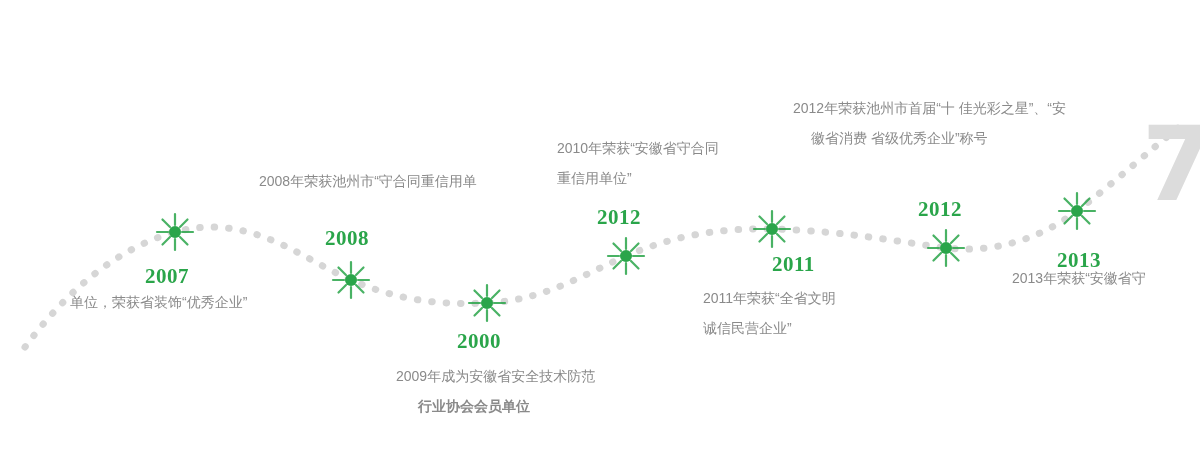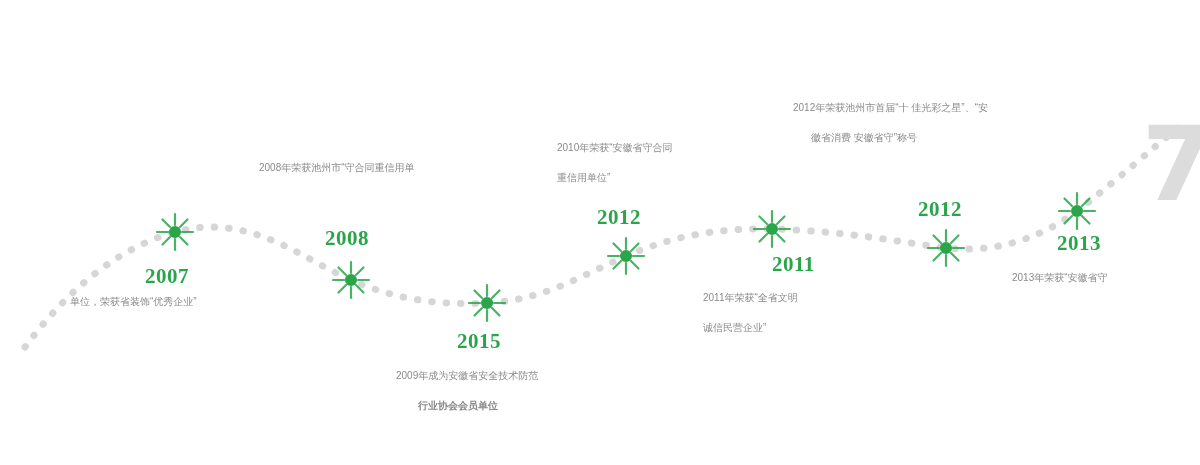--- a/index.html
+++ b/index.html
@@ -49,21 +49,21 @@
     position: absolute;
     font-family: "Liberation Serif", "DejaVu Serif", serif;
     font-weight: bold;
     font-size: 21px;
     color: #2aa54a;
     letter-spacing: 0.5px;
     white-space: nowrap;
   }
   .desc {
     position: absolute;
-    font-size: 10px;
+    font-size: 14px;
     color: #8a8a8a;
     line-height: 30px;
     white-space: nowrap;
   }
   .desc div {
     white-space: nowrap;
   }
 </style>
 </head>
 <body>
@@ -112,40 +112,40 @@
         <line x1="2" y1="20" x2="13" y2="20"></line>
         <line x1="27" y1="20" x2="38" y2="20"></line>
         <line x1="7.5" y1="7.5" x2="15" y2="15"></line>
         <line x1="25" y1="25" x2="32.5" y2="32.5"></line>
         <line x1="32.5" y1="7.5" x2="25" y2="15"></line>
         <line x1="15" y1="25" x2="7.5" y2="32.5"></line>
       </g>
       <circle cx="20" cy="20" r="6" fill="#2aa54a"></circle>
     </svg>
     <div class="year-label" style="left:325px; top:226px;">2008</div>
-    <div class="desc" style="left:259px; top:153px;">
+    <div class="desc" style="left:259px; top:166px;">
       <div>2008年荣获池州市“守合同重信用单</div>
     </div>
   </div>
 
   <div class="node">
     <svg class="burst" style="left:487px; top:303px;" viewBox="0 0 40 40">
       <g stroke="#2aa54a" stroke-width="2.2" stroke-linecap="round" opacity="0.85">
         <line x1="20" y1="2" x2="20" y2="13"></line>
         <line x1="20" y1="27" x2="20" y2="38"></line>
         <line x1="2" y1="20" x2="13" y2="20"></line>
         <line x1="27" y1="20" x2="38" y2="20"></line>
         <line x1="7.5" y1="7.5" x2="15" y2="15"></line>
         <line x1="25" y1="25" x2="32.5" y2="32.5"></line>
         <line x1="32.5" y1="7.5" x2="25" y2="15"></line>
         <line x1="15" y1="25" x2="7.5" y2="32.5"></line>
       </g>
       <circle cx="20" cy="20" r="6" fill="#2aa54a"></circle>
     </svg>
-    <div class="year-label" style="left:457px; top:329px;">2015</div>
+    <div class="year-label" style="left:457px; top:329px;">2000</div>
     <div class="desc" style="left:396px; top:361px;">
       <div>2009年成为安徽省安全技术防范</div>
       <div style="padding-left:22px;font-weight:bold;">行业协会会员单位</div>
     </div>
   </div>
 
   <div class="node">
     <svg class="burst" style="left:626px; top:256px;" viewBox="0 0 40 40">
       <g stroke="#2aa54a" stroke-width="2.2" stroke-linecap="round" opacity="0.85">
         <line x1="20" y1="2" x2="20" y2="13"></line>
@@ -197,37 +197,37 @@
         <line x1="7.5" y1="7.5" x2="15" y2="15"></line>
         <line x1="25" y1="25" x2="32.5" y2="32.5"></line>
         <line x1="32.5" y1="7.5" x2="25" y2="15"></line>
         <line x1="15" y1="25" x2="7.5" y2="32.5"></line>
       </g>
       <circle cx="20" cy="20" r="6" fill="#2aa54a"></circle>
     </svg>
     <div class="year-label" style="left:918px; top:197px;">2012</div>
     <div class="desc" style="left:793px; top:93px;">
       <div>2012年荣获池州市首届“十 佳光彩之星”、“安</div>
-      <div style="padding-left:18px;">徽省消费 安徽省守”称号</div>
+      <div style="padding-left:18px;">徽省消费 省级优秀企业”称号</div>
     </div>
   </div>
 
   <div class="node">
     <svg class="burst" style="left:1077px; top:211px;" viewBox="0 0 40 40">
       <g stroke="#2aa54a" stroke-width="2.2" stroke-linecap="round" opacity="0.85">
         <line x1="20" y1="2" x2="20" y2="13"></line>
         <line x1="20" y1="27" x2="20" y2="38"></line>
         <line x1="2" y1="20" x2="13" y2="20"></line>
         <line x1="27" y1="20" x2="38" y2="20"></line>
         <line x1="7.5" y1="7.5" x2="15" y2="15"></line>
         <line x1="25" y1="25" x2="32.5" y2="32.5"></line>
         <line x1="32.5" y1="7.5" x2="25" y2="15"></line>
         <line x1="15" y1="25" x2="7.5" y2="32.5"></line>
       </g>
       <circle cx="20" cy="20" r="6" fill="#2aa54a"></circle>
     </svg>
-    <div class="year-label" style="left:1057px; top:231px;">2013</div>
+    <div class="year-label" style="left:1057px; top:248px;">2013</div>
     <div class="desc" style="left:1012px; top:263px;text-align:right;">
       <div>2013年荣获“安徽省守</div>
     </div>
   </div>
 
 </div>
 
 </body></html>

